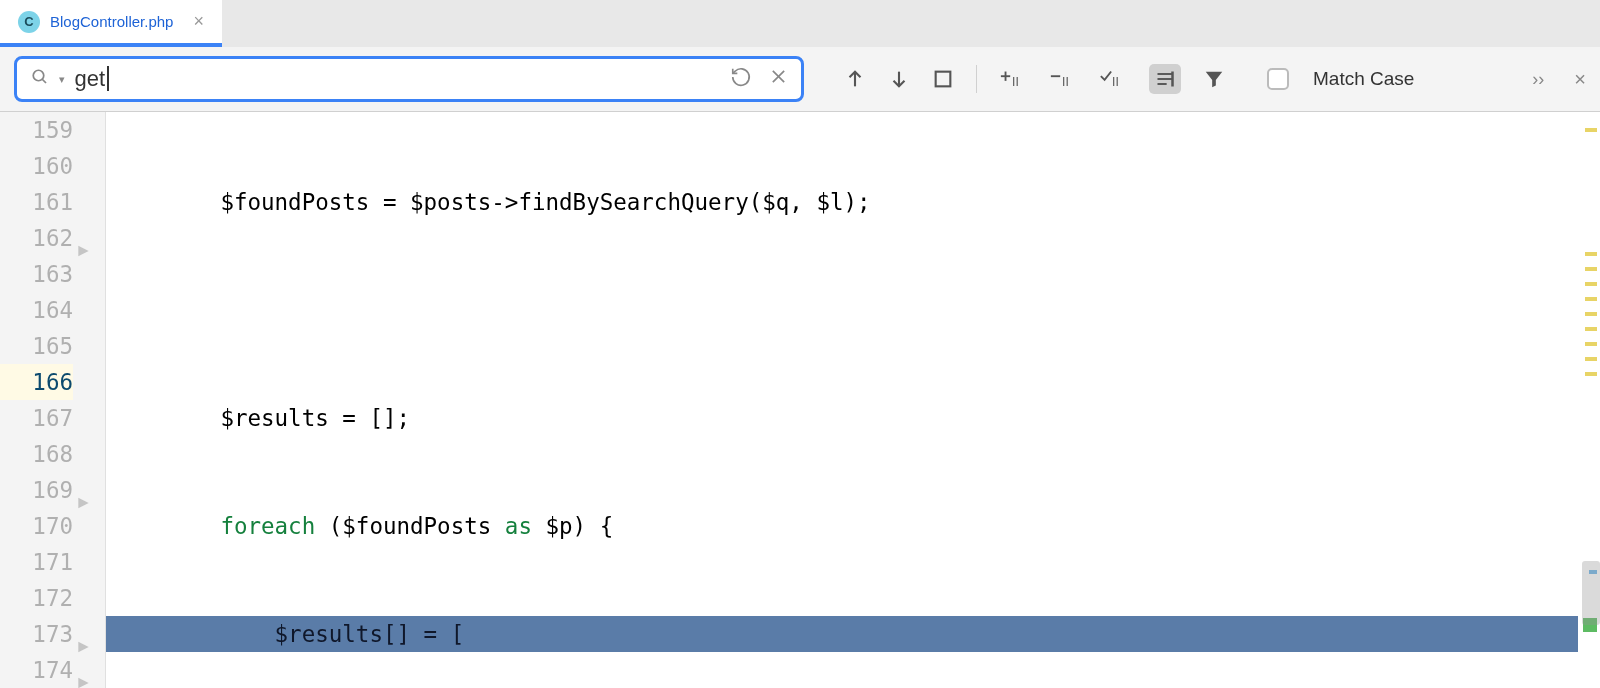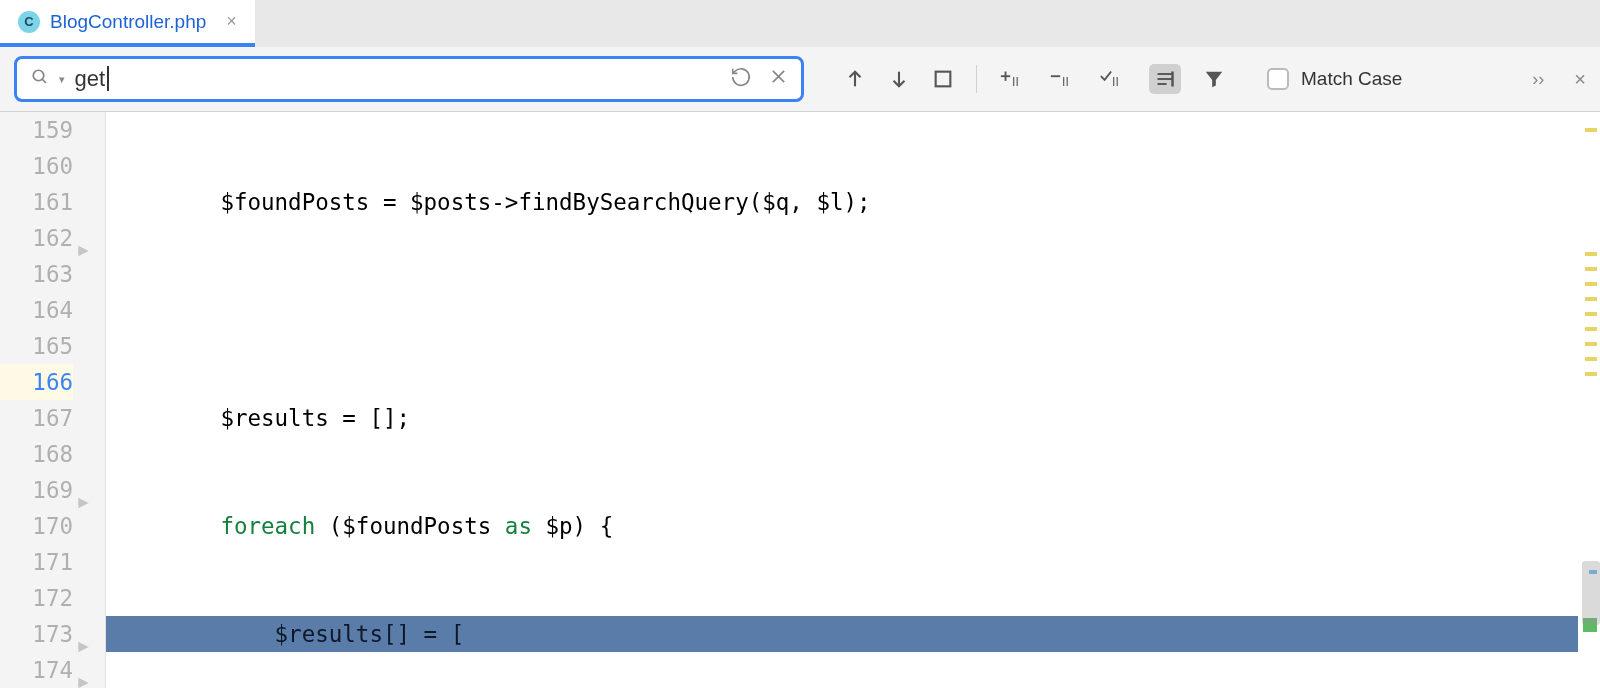--- a/index.html
+++ b/index.html
@@ -33,21 +33,21 @@
       background: #7dd3e8;
       border-radius: 50%;
       display: flex;
       align-items: center;
       justify-content: center;
       font-size: 13px;
       font-weight: 700;
       color: #1c4d5c;
     }
     .tab-label {
-      font-size: 19px;
+      font-size: 15px;
       color: #1e63d6;
     }
     .tab-close {
       margin-left: 10px;
       color: #999;
       font-size: 18px;
       cursor: pointer;
     }
     
     
@@ -116,21 +116,21 @@
       color: #555;
       cursor: pointer;
       display: flex;
       align-items: flex-start;
       justify-content: center;
     }
     .toolbar-icon svg { display: block; }
     .match-case-container {
       display: flex;
       align-items: center;
-      gap: 12px;
+      gap: 24px;
       margin-left: 30px;
     }
     .checkbox {
       width: 22px;
       height: 22px;
       border: 2px solid #bbb;
       border-radius: 5px;
       background: #fff;
     }
     .match-case-label {
@@ -166,21 +166,21 @@
       padding-right: 32px;
       position: relative;
       flex-shrink: 0;
     }
     .gutter-line {
       height: 36px;
       position: relative;
     }
     .gutter-line.current {
       background: #fffae5;
-      color: #3b82f6;
+      color: #0c4a6e;
     }
     .fold-marker {
       position: absolute;
       right: -17px;
       top: 50%;
       transform: translateY(-50%);
       width: 13px;
       height: 13px;
       color: #c5c5c5;
     }

